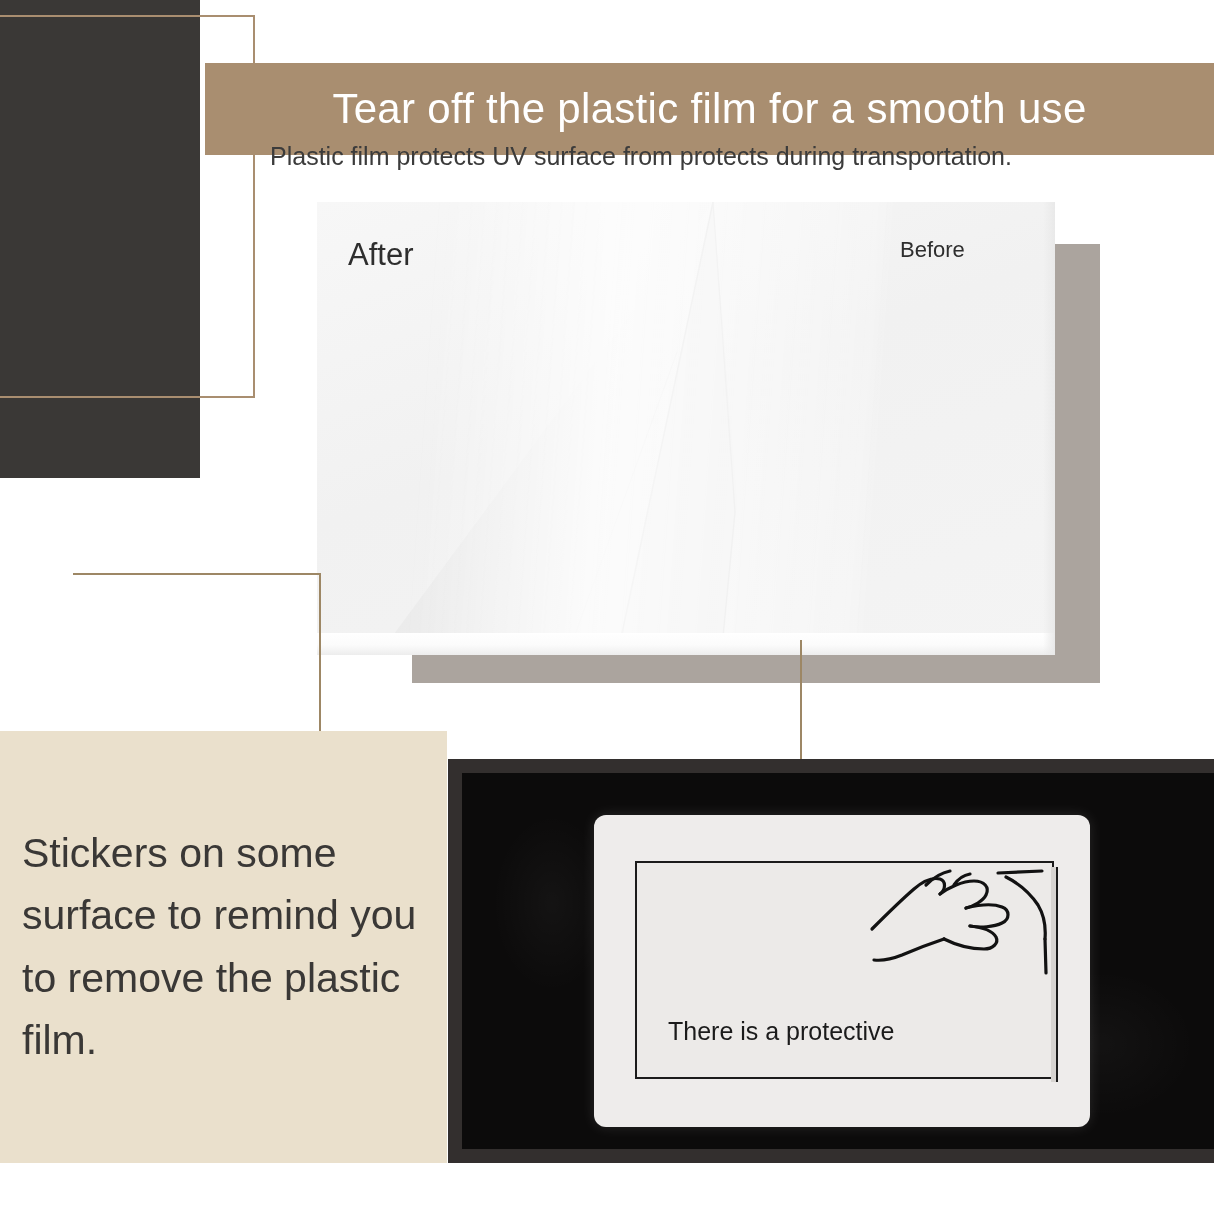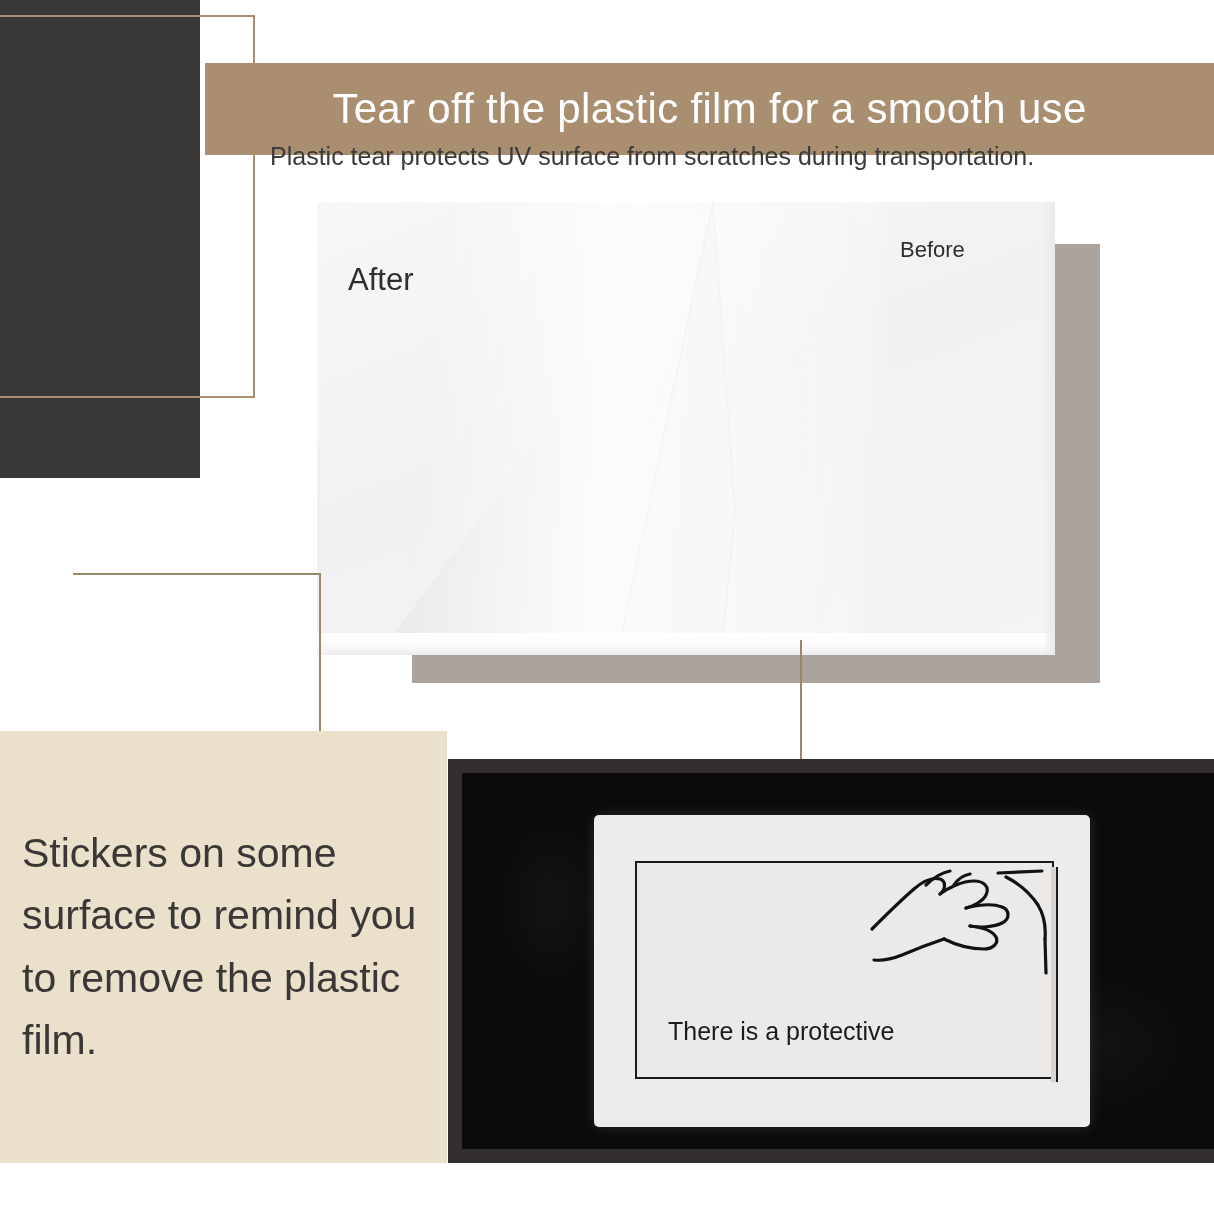--- a/index.html
+++ b/index.html
@@ -159,21 +159,20 @@
     height: 100%;
     background: linear-gradient(90deg, rgba(235,235,235,0) 0%, #e9e9e9 100%);
   }
   .label-after {
     position: absolute;
     left: 348px;
     top: 237px;
     font-size: 31px;
     color: #2e2e2e;
     font-weight: 400;
-    margin-top: 25px;
   }
   .label-before {
     position: absolute;
     left: 900px;
     top: 237px;
     font-size: 22px;
     color: #2e2e2e;
     font-weight: 400;
   }
 
@@ -232,21 +231,21 @@
     background: radial-gradient(ellipse at center, rgba(255,255,255,0.03), rgba(255,255,255,0) 70%);
   }
 
   .sticker {
     position: absolute;
     left: 132px;
     top: 42px;
     width: 496px;
     height: 312px;
     background: #eeeceb;
-    border-radius: 5px;
+    border-radius: 12px;
     box-shadow: 0 0 14px rgba(255,255,255,0.12);
   }
   .sticker-inner {
     position: absolute;
     left: 41px;
     top: 46px;
     right: 36px;
     bottom: 48px;
     border: 2px solid #1b1b1b;
     background: #eceae8;
@@ -283,21 +282,21 @@
 <body>
 
 <div id="page">
 
   <div class="dark-block"></div>
   <div class="outline-frame"></div>
 
   <div class="banner">
     <div class="banner-title">Tear off the plastic film for a smooth use</div>
   </div>
-  <div class="subtitle">Plastic tear protects UV surface from scratches during transportation.</div>
+  <div class="subtitle">Plastic film protects UV surface from protects during transportation.</div>
 
   <div class="photo-shadow"></div>
   <div class="photo-main">
     <div class="pane"></div>
     <svg class="film-tri" viewBox="0 0 738 453" preserveAspectRatio="none">
       <defs>
         <linearGradient id="filmgrad" x1="0" y1="0" x2="1" y2="0">
           <stop offset="0%" stop-color="#e9e9e9" stop-opacity="0.75"></stop>
           <stop offset="55%" stop-color="#efefef" stop-opacity="0.85"></stop>
           <stop offset="100%" stop-color="#f6f6f6" stop-opacity="0.55"></stop>

